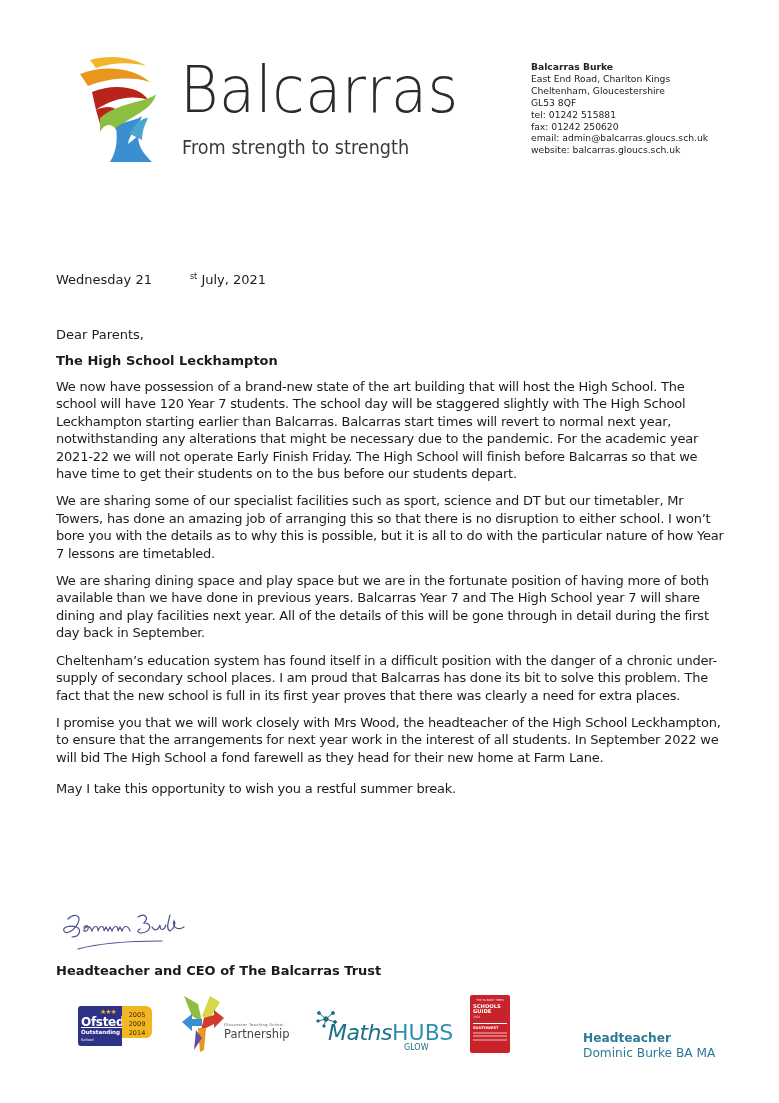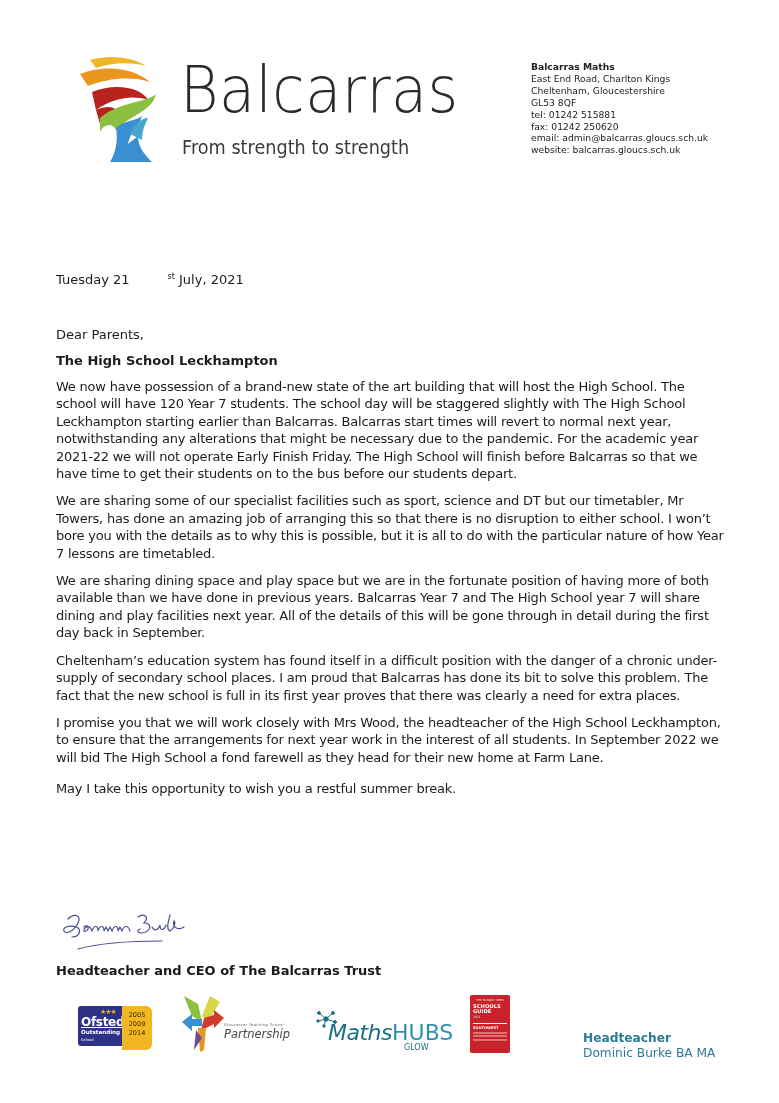--- a/index.html
+++ b/index.html
@@ -43,30 +43,30 @@
 
     .footer-logos { position: absolute; left: 0; top: 990px; width: 779px; height: 80px; }
     .ofsted {
       position: absolute; left: 78px; top: 16px; width: 74px; height: 40px;
     }
     .ofsted .blue {
       position: absolute; left: 0; top: 0; width: 44px; height: 40px; background: #2e3287;
       border-radius: 3px 0 0 3px; color: #fff;
     }
     .ofsted .gold {
-      position: absolute; left: 44px; top: 0; width: 30px; height: 44px; background: #f2b623;
+      position: absolute; left: 44px; top: 0; width: 30px; height: 32px; background: #f2b623;
       border-radius: 0 6px 6px 0; color: #3a2a00; font-size: 6.5px; line-height: 9px; padding-top: 5px; box-sizing: border-box; text-align: center;
     }
     .ofsted .stars { position: absolute; left: 22px; top: 2px; color: #f2b623; font-size: 7px; letter-spacing: -1px; }
     .ofsted .word { position: absolute; left: 3px; top: 9px; font-size: 12px; font-weight: bold; letter-spacing: -0.3px; text-decoration: underline; }
     .ofsted .outstanding { position: absolute; left: 3px; top: 23px; font-size: 5.6px; font-weight: bold; }
     .ofsted .school { position: absolute; left: 3px; top: 31px; font-size: 3.8px; }
     .ofsted .gold span { display: block; }
 
-    .partnership { position: absolute; left: 180px; top: 4px; width: 110px; height: 60px; font-style: italic; }
+    .partnership { position: absolute; left: 180px; top: 4px; width: 110px; height: 60px; }
     .partnership svg { position: absolute; left: 0; top: 0; width: 46px; height: 60px; }
     .partnership .small { position: absolute; left: 44px; top: 29px; font-size: 3.6px; color: #555; letter-spacing: 0.4px; white-space: nowrap; }
     .partnership .big { position: absolute; left: 44px; top: 33px; font-size: 11.5px; color: #444; }
 
     .mathshubs { position: absolute; left: 316px; top: 20px; width: 120px; height: 44px; }
     .mathshubs svg { position: absolute; left: 0; top: 0; width: 22px; height: 18px; }
     .mathshubs .brand { position: absolute; left: 12px; top: 10px; font-size: 22px; color: #1b6e86; font-style: italic; letter-spacing: -0.5px; white-space: nowrap; }
     .mathshubs .brand b { font-style: normal; font-weight: normal; letter-spacing: 0; color: #2f8fb0; }
     .mathshubs .glow { position: absolute; left: 88px; top: 33px; font-size: 8px; color: #1b6e86; }
 
@@ -95,32 +95,32 @@
     <path d="M24 58 C38 52, 48 56, 44 64 C36 60, 30 64, 28 72 Z" fill="#b8231c"></path>
     <path d="M28 66 C46 50, 76 50, 84 42 C80 60, 56 64, 44 78 C40 70, 32 72, 28 80 Z" fill="#8cbf3f"></path>
     <path d="M44 76 C52 68, 62 70, 70 64 C66 76, 58 80, 56 92 L66 84 C66 96, 74 104, 80 110 L38 110 C44 100, 46 88, 44 76 Z" fill="#3a8fd0"></path>
     <path d="M58 82 C62 72, 70 66, 76 66 C72 74, 70 80, 70 88 Z" fill="#4aa6cf"></path>
   </svg>
   <div class="name">Balcarras</div>
   <div class="tagline">From strength to strength</div>
 </div>
 
 <div class="address">
-  <div class="school-name">Balcarras Maths</div>
+  <div class="school-name">Balcarras Burke</div>
   <div>East End Road, Charlton Kings</div>
   <div>Cheltenham, Gloucestershire</div>
   <div>GL53 8QF</div>
   <div>tel: 01242 515881</div>
   <div>fax: 01242 250620</div>
   <div>email: admin@balcarras.gloucs.sch.uk</div>
   <div>website: balcarras.gloucs.sch.uk</div>
 </div>
 
 <div class="letter">
-  <p class="date"><span>Tuesday 21</span><sup>st</sup><span> July, 2021</span></p>
+  <p class="date"><span>Wednesday 21</span><sup>st</sup><span> July, 2021</span></p>
   <p class="salutation">Dear Parents,</p>
   <p class="subject">The High School Leckhampton</p>
 
   <div class="body-block">
     <p>We now have possession of a brand-new state of the art building that will host the High School. The school will have 120 Year 7 students. The school day will be staggered slightly with The High School Leckhampton starting earlier than Balcarras. Balcarras start times will revert to normal next year, notwithstanding any alterations that might be necessary due to the pandemic. For the academic year 2021-22 we will not operate Early Finish Friday. The High School will finish before Balcarras so that we have time to get their students on to the bus before our students depart.</p>
     <p>We are sharing some of our specialist facilities such as sport, science and DT but our timetabler, Mr Towers, has done an amazing job of arranging this so that there is no disruption to either school. I won’t bore you with the details as to why this is possible, but it is all to do with the particular nature of how Year 7 lessons are timetabled.</p>
     <p>We are sharing dining space and play space but we are in the fortunate position of having more of both available than we have done in previous years. Balcarras Year 7 and The High School year 7 will share dining and play facilities next year. All of the details of this will be gone through in detail during the first day back in September.</p>
     <p>Cheltenham’s education system has found itself in a difficult position with the danger of a chronic under-supply of secondary school places. I am proud that Balcarras has done its bit to solve this problem. The fact that the new school is full in its first year proves that there was clearly a need for extra places.</p>
     <p class="gap-lg">I promise you that we will work closely with Mrs Wood, the headteacher of the High School Leckhampton, to ensure that the arrangements for next year work in the interest of all students.  In September 2022 we will bid The High School a fond farewell as they head for their new home at Farm Lane.</p>
     <p>May I take this opportunity to wish you a restful summer break.</p>

